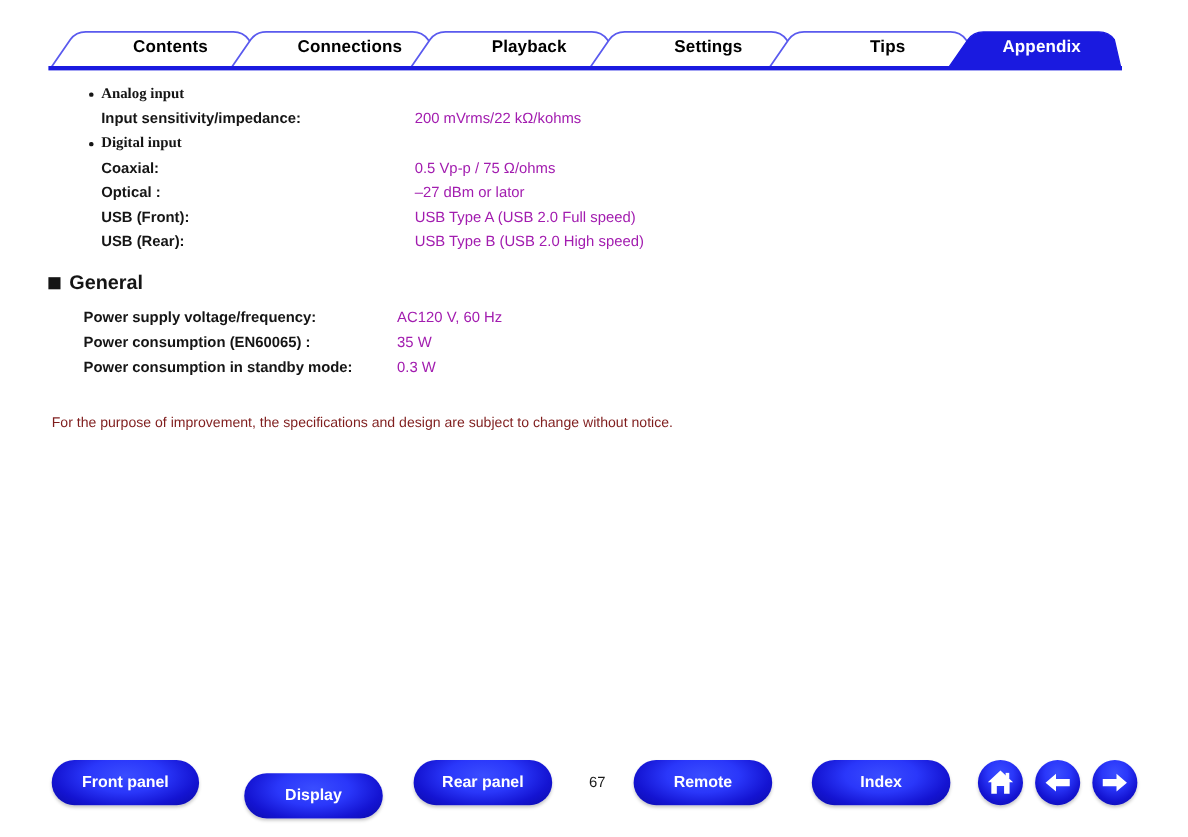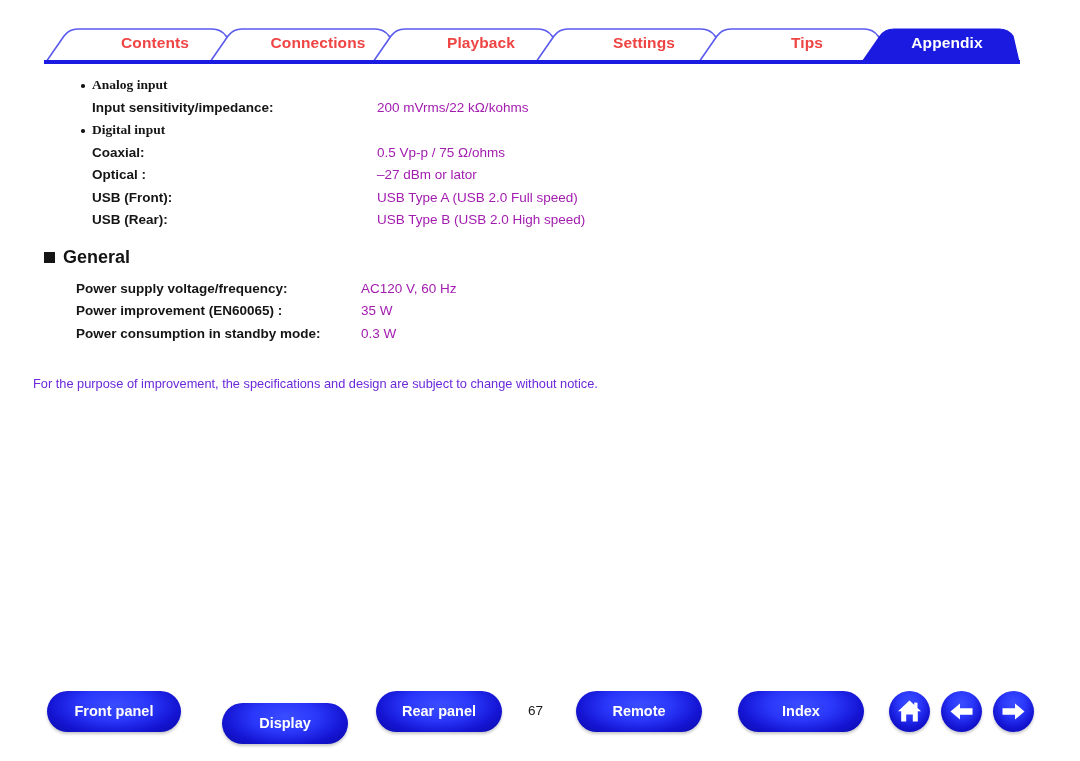--- a/index.html
+++ b/index.html
@@ -30,21 +30,21 @@
     height: 42px;
   }
   .tab-label {
     position: absolute;
     top: 0;
     height: 38px;
     line-height: 38px;
     text-align: center;
     font-size: 15.5px;
     font-weight: bold;
-    color: #ef4444;
+    color: #000000;
     letter-spacing: 0.1px;
     white-space: nowrap;
     cursor: pointer;
   }
   .tab-label.active { color: #ffffff; }
 
   #tabbar-underline {
     position: absolute;
     left: 44px;
     top: 60px;
@@ -124,23 +124,23 @@
     height: 11px;
     background: #151515;
   }
 
   .gen-rows { margin-top: 8px; }
   .gen-rows .spec-row .lbl { left: 76px; }
   .gen-rows .spec-row .val { left: 361px; }
 
   .note {
     margin-top: 30px;
-    padding-left: 33px;
+    padding-left: 47px;
     font-size: 12.8px;
-    color: #6d28d9;
+    color: #7f1d1d;
     line-height: 18px;
   }
 
   
   #bottomnav {
     position: absolute;
     left: 0;
     top: 691px;
     width: 1080px;
     height: 50px;
@@ -173,20 +173,21 @@
     box-shadow: 0 2px 3px rgba(0,0,0,0.22);
     cursor: pointer;
   }
   .circle svg { display: block; }
 
   #page-num {
     position: absolute;
     left: 528px;
     top: 12px;
     width: 30px;
+    text-align: center;
     font-size: 13.5px;
     color: #1a1a1a;
   }
 </style>
 </head>
 <body>
 
 <div id="tabbar">
   <svg viewBox="0 0 976 42" preserveAspectRatio="none">
 
@@ -250,21 +251,21 @@
     <span class="sq"></span>
     <span>General</span>
   </div>
 
   <div class="gen-rows">
     <div class="spec-row">
       <span class="lbl">Power supply voltage/frequency:</span>
       <span class="val">AC120 V, 60 Hz</span>
     </div>
     <div class="spec-row">
-      <span class="lbl">Power improvement (EN60065) :</span>
+      <span class="lbl">Power consumption (EN60065) :</span>
       <span class="val">35 W</span>
     </div>
     <div class="spec-row">
       <span class="lbl">Power consumption in standby mode:</span>
       <span class="val">0.3 W</span>
     </div>
   </div>
 
   <div class="note">For the purpose of improvement, the specifications and design are subject to change without notice.</div>
 </div>

